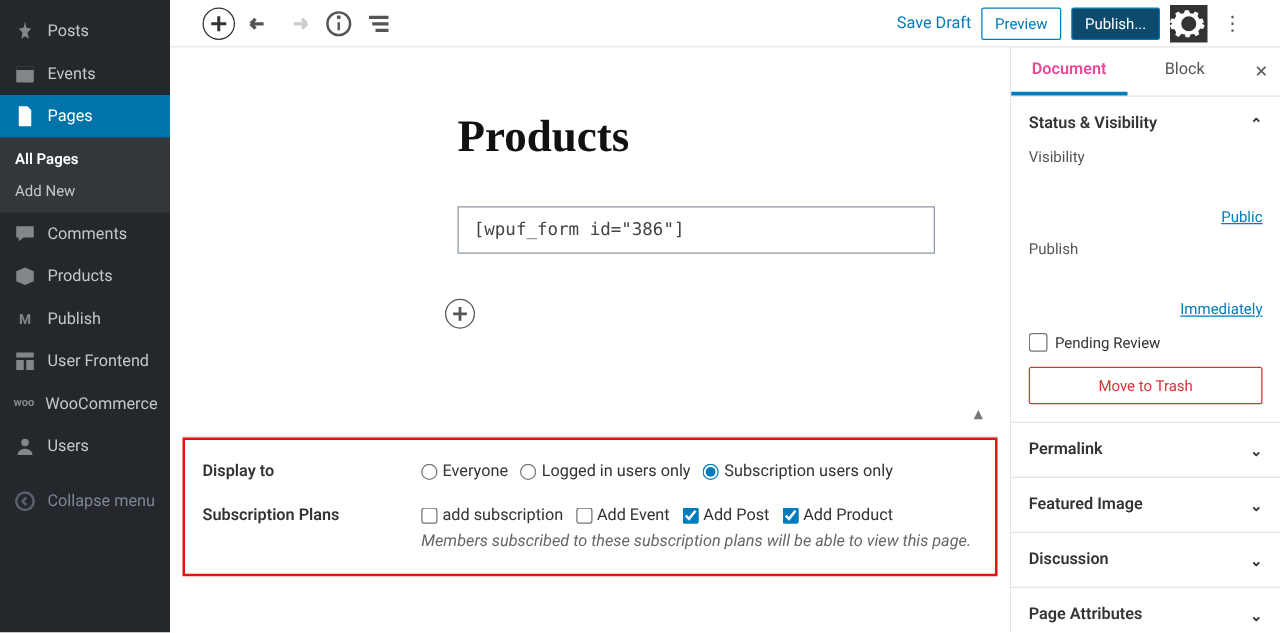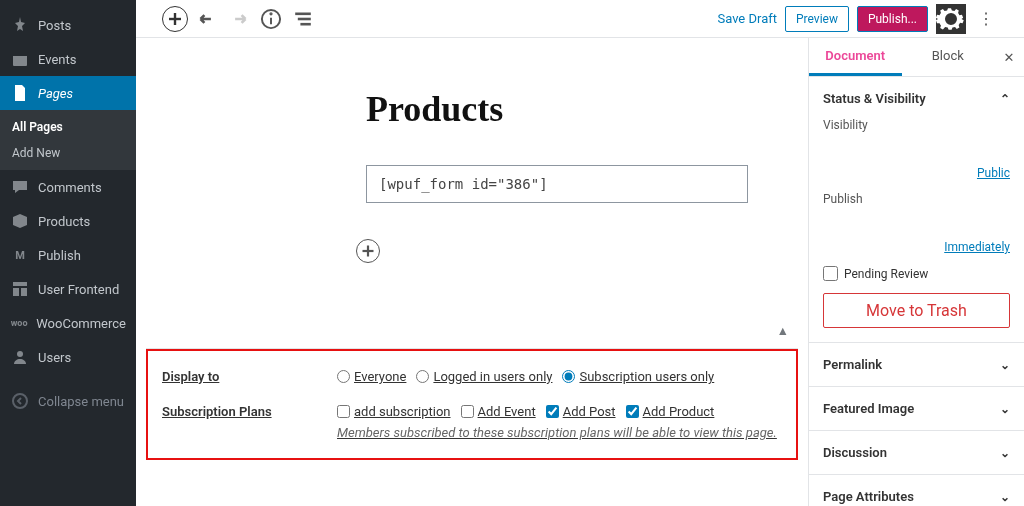--- a/index.html
+++ b/index.html
@@ -4,57 +4,57 @@
 <style>
   * { box-sizing: border-box; margin: 0; padding: 0; }
   body { font-family: -apple-system, BlinkMacSystemFont, "Segoe UI", Roboto, sans-serif; font-size: 13px; color: #333; background: #fff; width: 1024px; height: 506px; overflow: hidden; }
 
   .layout { display: flex; height: 506px; }
 
   
   .sidebar { width: 136px; background: #23282d; color: #eee; flex-shrink: 0; overflow: hidden; padding-top: 8px; }
   .side-item { display: flex; align-items: center; padding: 7px 10px; color: #c2c7cc; cursor: pointer; font-size: 13px; }
   .side-item .icon { width: 20px; height: 20px; margin-right: 8px; display: flex; align-items: center; justify-content: center; opacity: 0.6; }
-  .side-item.active { background: #0073aa; color: #fff; font-style: italic; }
+  .side-item.active { background: #0073aa; color: #fff; }
   .side-item.active .icon { opacity: 1; }
   .side-sub { padding: 6px 4px 6px 12px; font-size: 12px; color: #c2c7cc; cursor: pointer; }
   .side-sub.bold { color: #fff; font-weight: 600; }
   .subgroup { background: #32373c; padding: 4px 0; }
   .side-item.collapse { margin-top: 10px; color: #7f8690; }
   .pointer { position: relative; }
   .pointer::after { content: ''; position: absolute; right: -6px; top: 50%; transform: translateY(-50%); border-top: 5px solid transparent; border-bottom: 5px solid transparent; border-right: 6px solid #f1f1f1; }
 
   
   .main { flex: 1; display: flex; flex-direction: column; }
   .topbar { height: 38px; border-bottom: 1px solid #e2e4e7; display: flex; align-items: center; padding: 0 26px; gap: 8px; }
   .top-left { display: flex; gap: 6px; align-items: center; }
   .top-btn { width: 26px; height: 26px; display: flex; align-items: center; justify-content: center; border-radius: 2px; cursor: pointer; color: #555; }
   .top-btn.add { border: 1px solid #333; border-radius: 50%; color: #333; }
   .top-btn.disabled { opacity: 0.3; }
   .top-right { margin-left: auto; display: flex; align-items: center; gap: 8px; }
   .save-draft { color: #007cba; cursor: pointer; font-size: 13px; }
   .btn { padding: 5px 10px; font-size: 12px; border-radius: 2px; cursor: pointer; }
   .btn.preview { border: 1px solid #007cba; color: #007cba; }
-  .btn.publish { background: #be185d; color: #fff; border: 1px solid #007cba; text-align: center; }
+  .btn.publish { background: #0c4a6e; color: #fff; border: 1px solid #007cba; text-align: center; }
   .gear { width: 30px; height: 30px; background: #333; display: flex; align-items: center; justify-content: center; color: #fff; }
   .more { width: 24px; display: flex; align-items: center; justify-content: center; color: #555; cursor: pointer; font-size: 16px; }
 
   
   .content-row { flex: 1; display: flex; overflow: hidden; }
   .editor { flex: 1; background: #fff; overflow-y: auto; padding: 0; }
   .editor-inner { padding: 50px 60px 0 230px; }
   .page-title { font-family: Georgia, serif; font-size: 36px; font-weight: 700; color: #111; margin-bottom: 35px; }
   .shortcode-block { border: 1px solid #8d96a0; padding: 10px 12px; font-family: monospace; color: #444; max-width: 465px; font-size: 14px; }
   .add-block-circle { width: 24px; height: 24px; border: 1px solid #555; border-radius: 50%; display: flex; align-items: center; justify-content: center; margin-top: 36px; margin-left: -10px; color: #555; cursor: pointer; }
 
   .metabox { margin: 50px 10px 10px 10px; }
   .metabox-header { display: flex; align-items: center; padding: 10px 12px; font-weight: 600; color: #333; border-bottom: 1px solid #e2e4e7; }
   .metabox-header .caret { margin-left: auto; color: #72777c; }
   .metabox-body { border: 2px solid #e71111; padding: 18px 14px; }
-  .field-row { display: flex; align-items: flex-start; margin-bottom: 20px; text-decoration: underline; }
+  .field-row { display: flex; align-items: flex-start; margin-bottom: 20px; }
   .field-row:last-child { margin-bottom: 0; }
   .field-label { width: 175px; font-weight: 600; font-size: 13px; }
   .field-value { flex: 1; }
   .radio-group, .check-group { display: flex; flex-wrap: wrap; gap: 10px; align-items: center; }
   .radio, .check { display: flex; align-items: center; gap: 4px; font-size: 13px; }
   .radio input, .check input { margin: 0; }
   .check input[type="checkbox"] { accent-color: #007cba; }
   .radio input[type="radio"] { accent-color: #007cba; }
   .help-text { font-style: italic; color: #666; margin-top: 6px; font-size: 13px; }
 
@@ -65,21 +65,21 @@
   .tab.active { font-weight: 600; border-bottom: 3px solid #007cba; color: #ec4899; }
   .tab-close { width: 30px; display: flex; align-items: center; justify-content: center; cursor: pointer; color: #555; }
   .panel-section { padding: 14px 14px; border-bottom: 1px solid #e2e4e7; }
   .panel-section .sec-title { display: flex; align-items: center; font-weight: 600; cursor: pointer; }
   .panel-section .sec-title .chev { margin-left: auto; font-size: 12px; }
   .kv { display: flex; justify-content: space-between; margin-top: 12px; font-size: 12px; }
   .kv .k { color: #555; }
   .kv .v { color: #007cba; text-decoration: underline; cursor: pointer; margin-top: 48px; }
   .pending { display: flex; align-items: center; gap: 6px; margin-top: 12px; font-size: 12px; }
   .pending input { width: 15px; height: 15px; border: 1px solid #888; }
-  .trash { margin-top: 12px; border: 1px solid #d63638; color: #d63638; text-align: center; padding: 7px; border-radius: 2px; cursor: pointer; font-size: 16px; }
+  .trash { margin-top: 12px; border: 1px solid #d63638; color: #d63638; text-align: center; padding: 7px; border-radius: 2px; cursor: pointer; font-size: 12px; }
   .select { width: 100%; margin-top: 10px; padding: 5px; border: 1px solid #8d96a0; font-size: 12px; }
   .learn { margin-top: 8px; font-size: 11px; color: #007cba; text-decoration: underline; cursor: pointer; }
 
   svg { width: 100%; height: 100%; }
 </style>
 </head>
 <body>
 
 <div class="layout">
 

